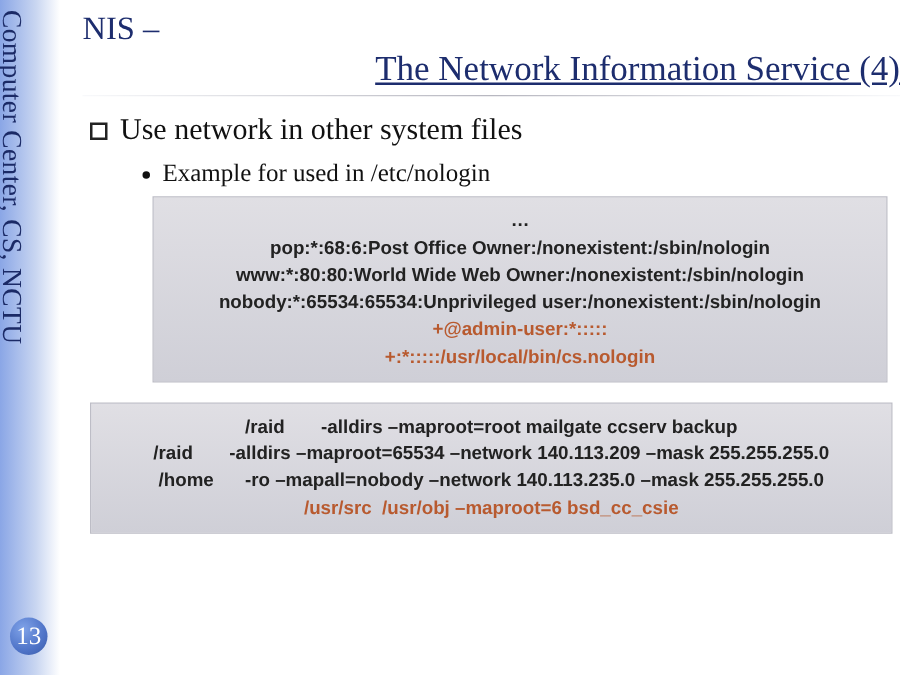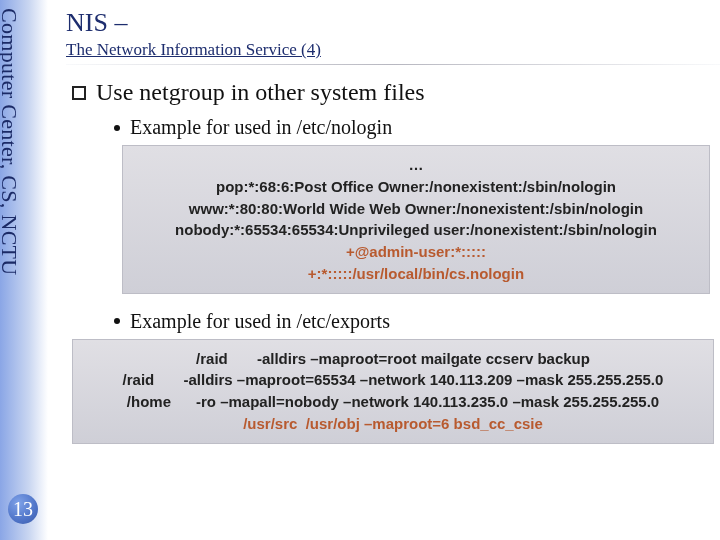--- a/index.html
+++ b/index.html
@@ -34,24 +34,24 @@
     display: flex; align-items: center; justify-content: center;
   }
   .content { position: absolute; left: 66px; top: 6px; right: 0; }
   .title-small {
     font-size: 26px;
     color: #1d2d6e;
     margin: 2px 0 2px 0;
     font-weight: 400;
   }
   .title-main {
-    font-size: 17px;
+    font-size: 28px;
     color: #1d2d6e;
     text-decoration: underline;
-    text-align: left;
+    text-align: right;
     margin: 2px 0 4px 0;
   }
   .hr-gradient {
     height: 1px;
     margin: 4px 0 14px 0;
     background: linear-gradient(90deg, #f8f9fb 0%, #b7b7c0 50%, #f8f9fb 100%);
   }
   .heading-row {
     display: flex; align-items: center;
     gap: 10px;
@@ -96,38 +96,34 @@
     <span>13</span>
   </div>
 
   <div class="content">
     <div class="title-small">NIS –</div>
     <div class="title-main">The Network Information Service (4)</div>
     <div class="hr-gradient"></div>
 
     <div class="heading-row">
       <div class="square-bullet"></div>
-      <div class="heading-text">Use netgroup in other system files</div>
+      <div class="heading-text">Use network in other system files</div>
     </div>
 
     <div class="bullet-sub">
       <div class="dot-bullet"></div>
       <div class="bullet-sub-text">Example for used in /etc/nologin</div>
     </div>
 
     <div class="codebox"><span>…</span>
 <span>pop:*:68:6:Post Office Owner:/nonexistent:/sbin/nologin</span>
 <span>www:*:80:80:World Wide Web Owner:/nonexistent:/sbin/nologin</span>
 <span>nobody:*:65534:65534:Unprivileged user:/nonexistent:/sbin/nologin</span>
 <span class="code-accent">+@admin-user:*:::::</span>
 <span class="code-accent">+:*:::::/usr/local/bin/cs.nologin</span></div>
 
-    <div class="bullet-sub">
-      <div class="dot-bullet"></div>
-      <div class="bullet-sub-text">Example for used in /etc/exports</div>
-    </div>
 
     <div class="codebox wide"><span>/raid       -alldirs –maproot=root mailgate ccserv backup</span>
 <span>/raid       -alldirs –maproot=65534 –network 140.113.209 –mask 255.255.255.0</span>
 <span>/home      -ro –mapall=nobody –network 140.113.235.0 –mask 255.255.255.0</span>
 <span class="code-accent">/usr/src  /usr/obj –maproot=6 bsd_cc_csie</span></div>
   </div>
 </div>
 
 </body></html>

